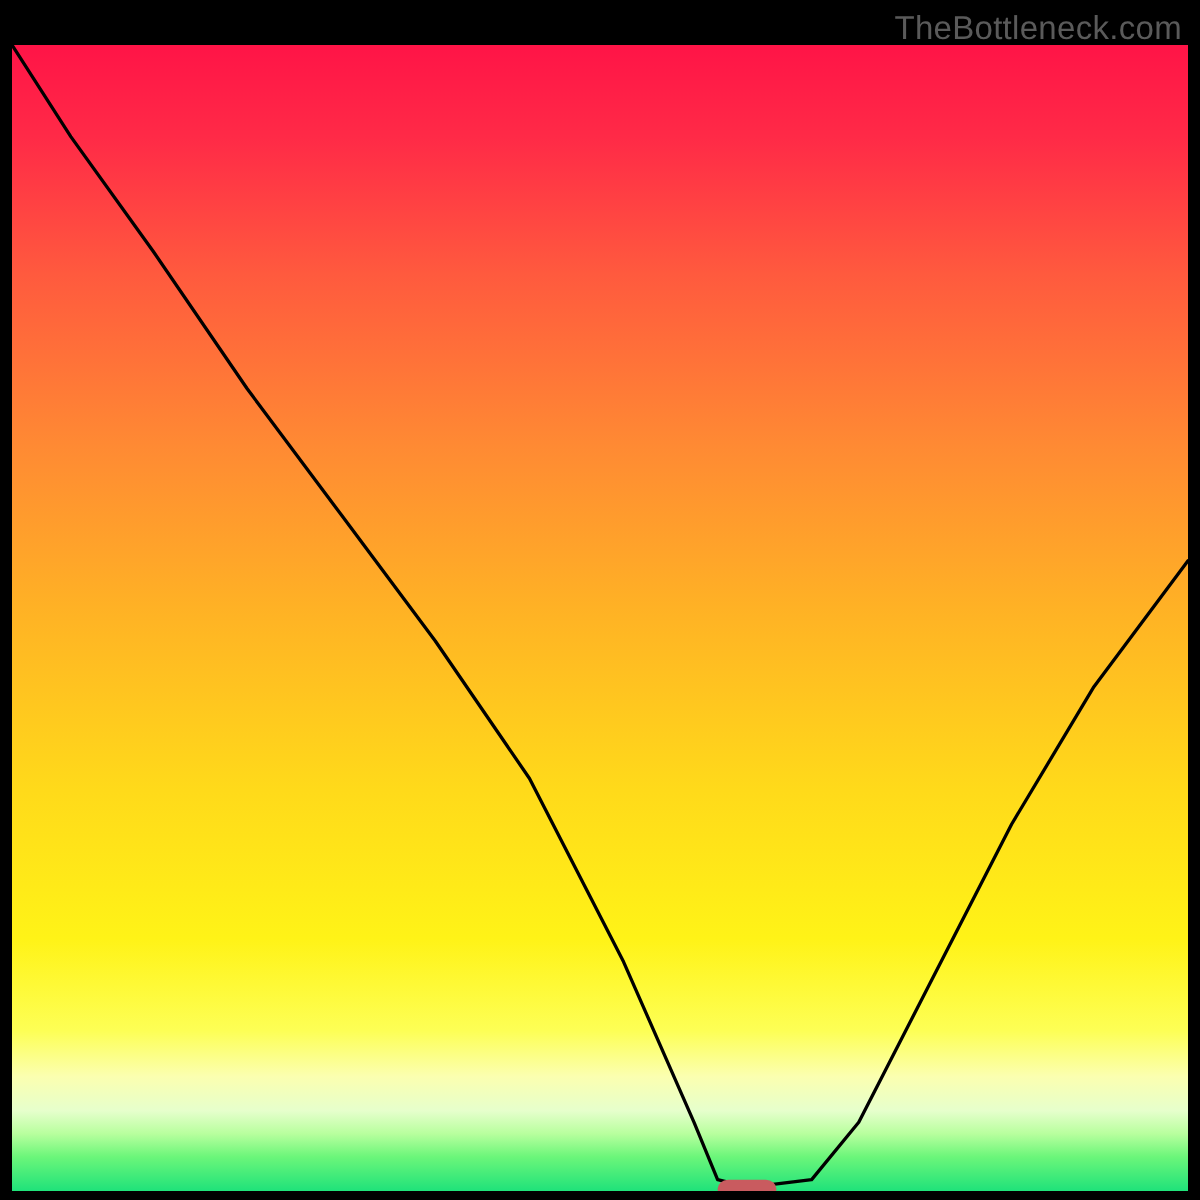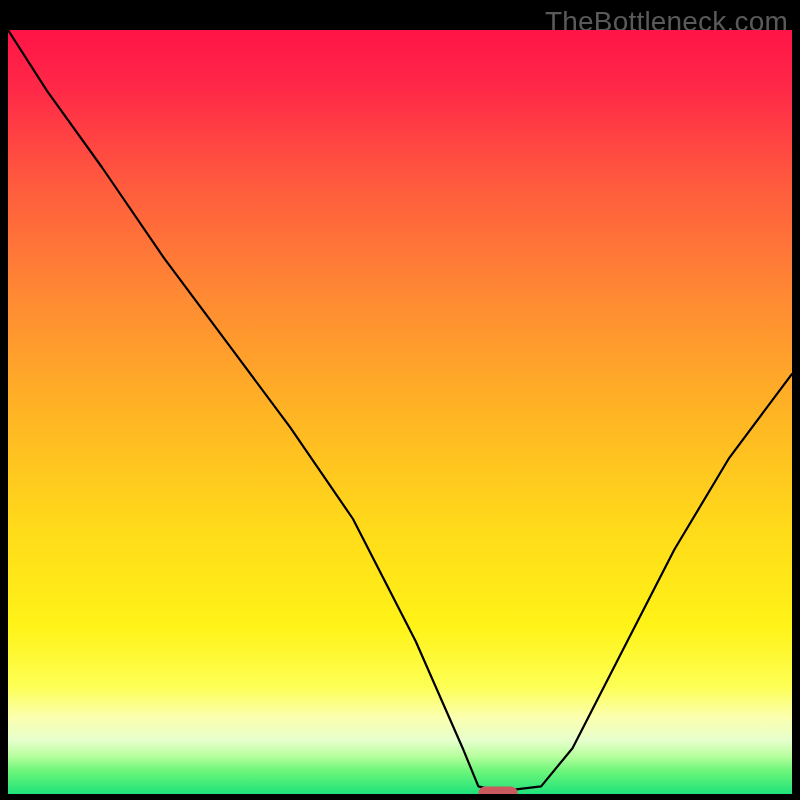--- a/index.html
+++ b/index.html
@@ -15,21 +15,21 @@
     width: 800px;
     height: 800px;
     position: relative;
     background: #000000;
   }
   .watermark {
     position: absolute;
     top: 6px;
     right: 12px;
     color: #5a5a5a;
-    font-size: 28px;
+    font-size: 22px;
     font-weight: 500;
     letter-spacing: 0.2px;
   }
   svg.plot {
     position: absolute;
     left: 8px;
     top: 30px;
     width: 784px;
     height: 764px;
   }

